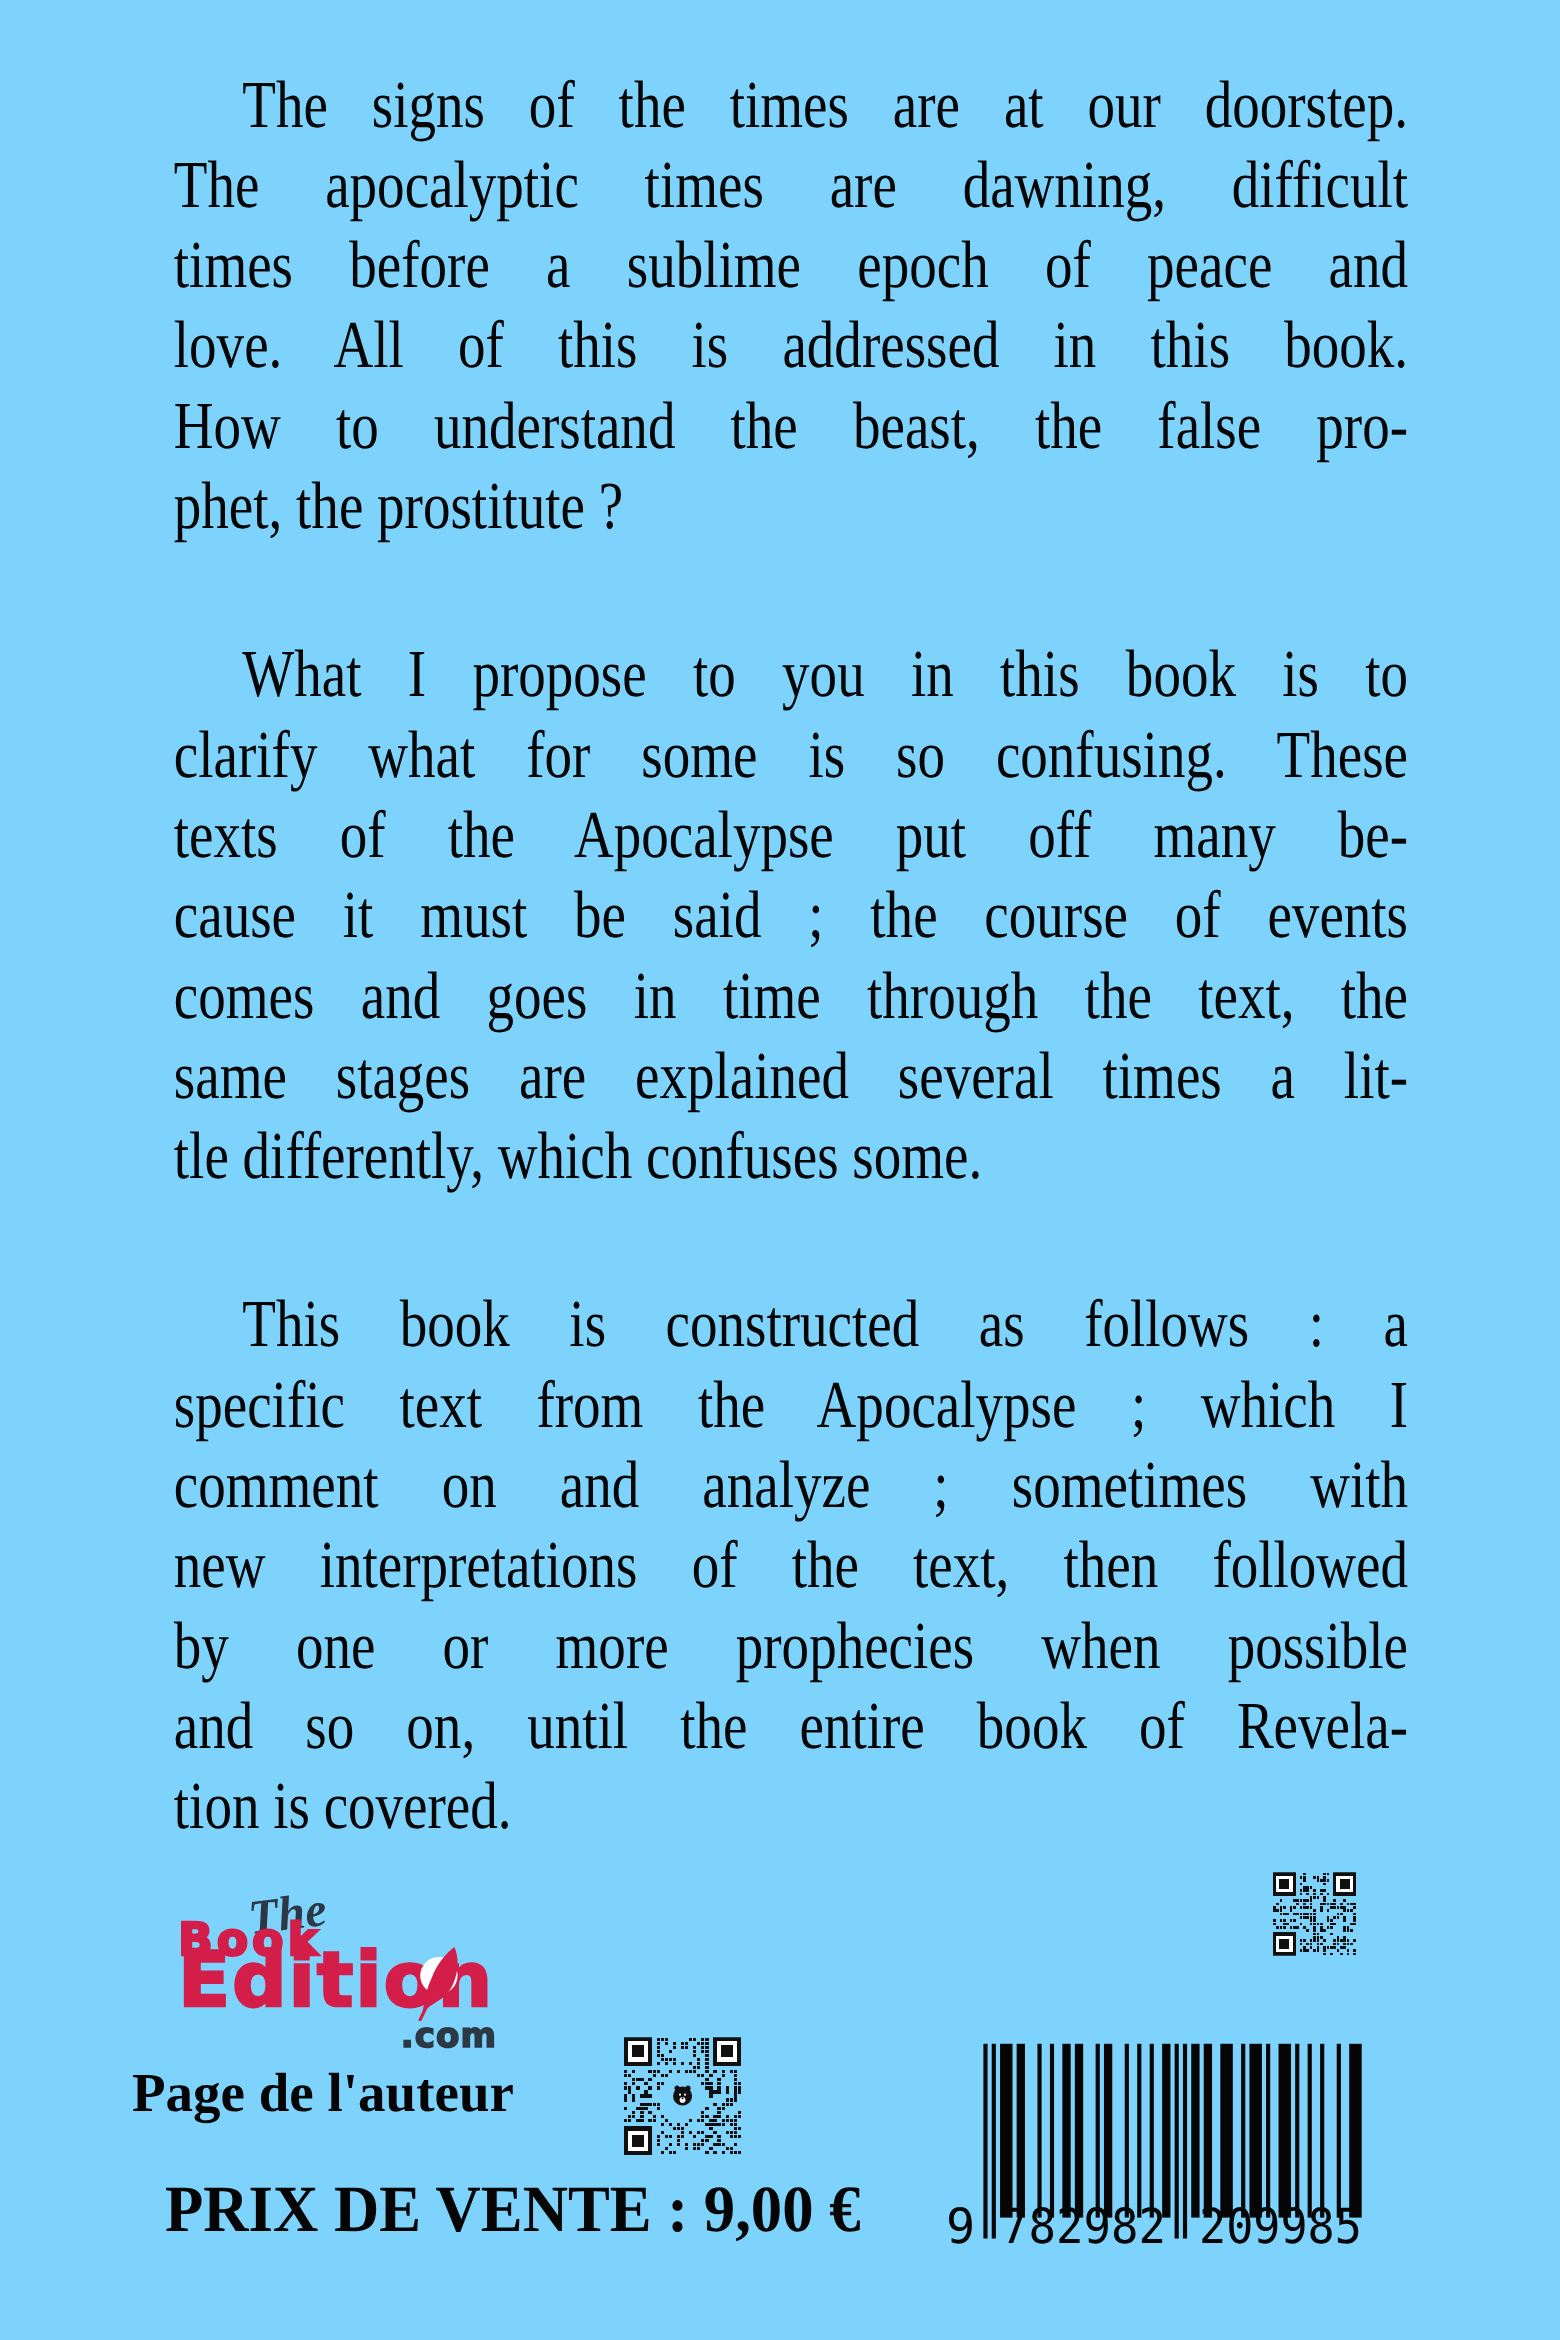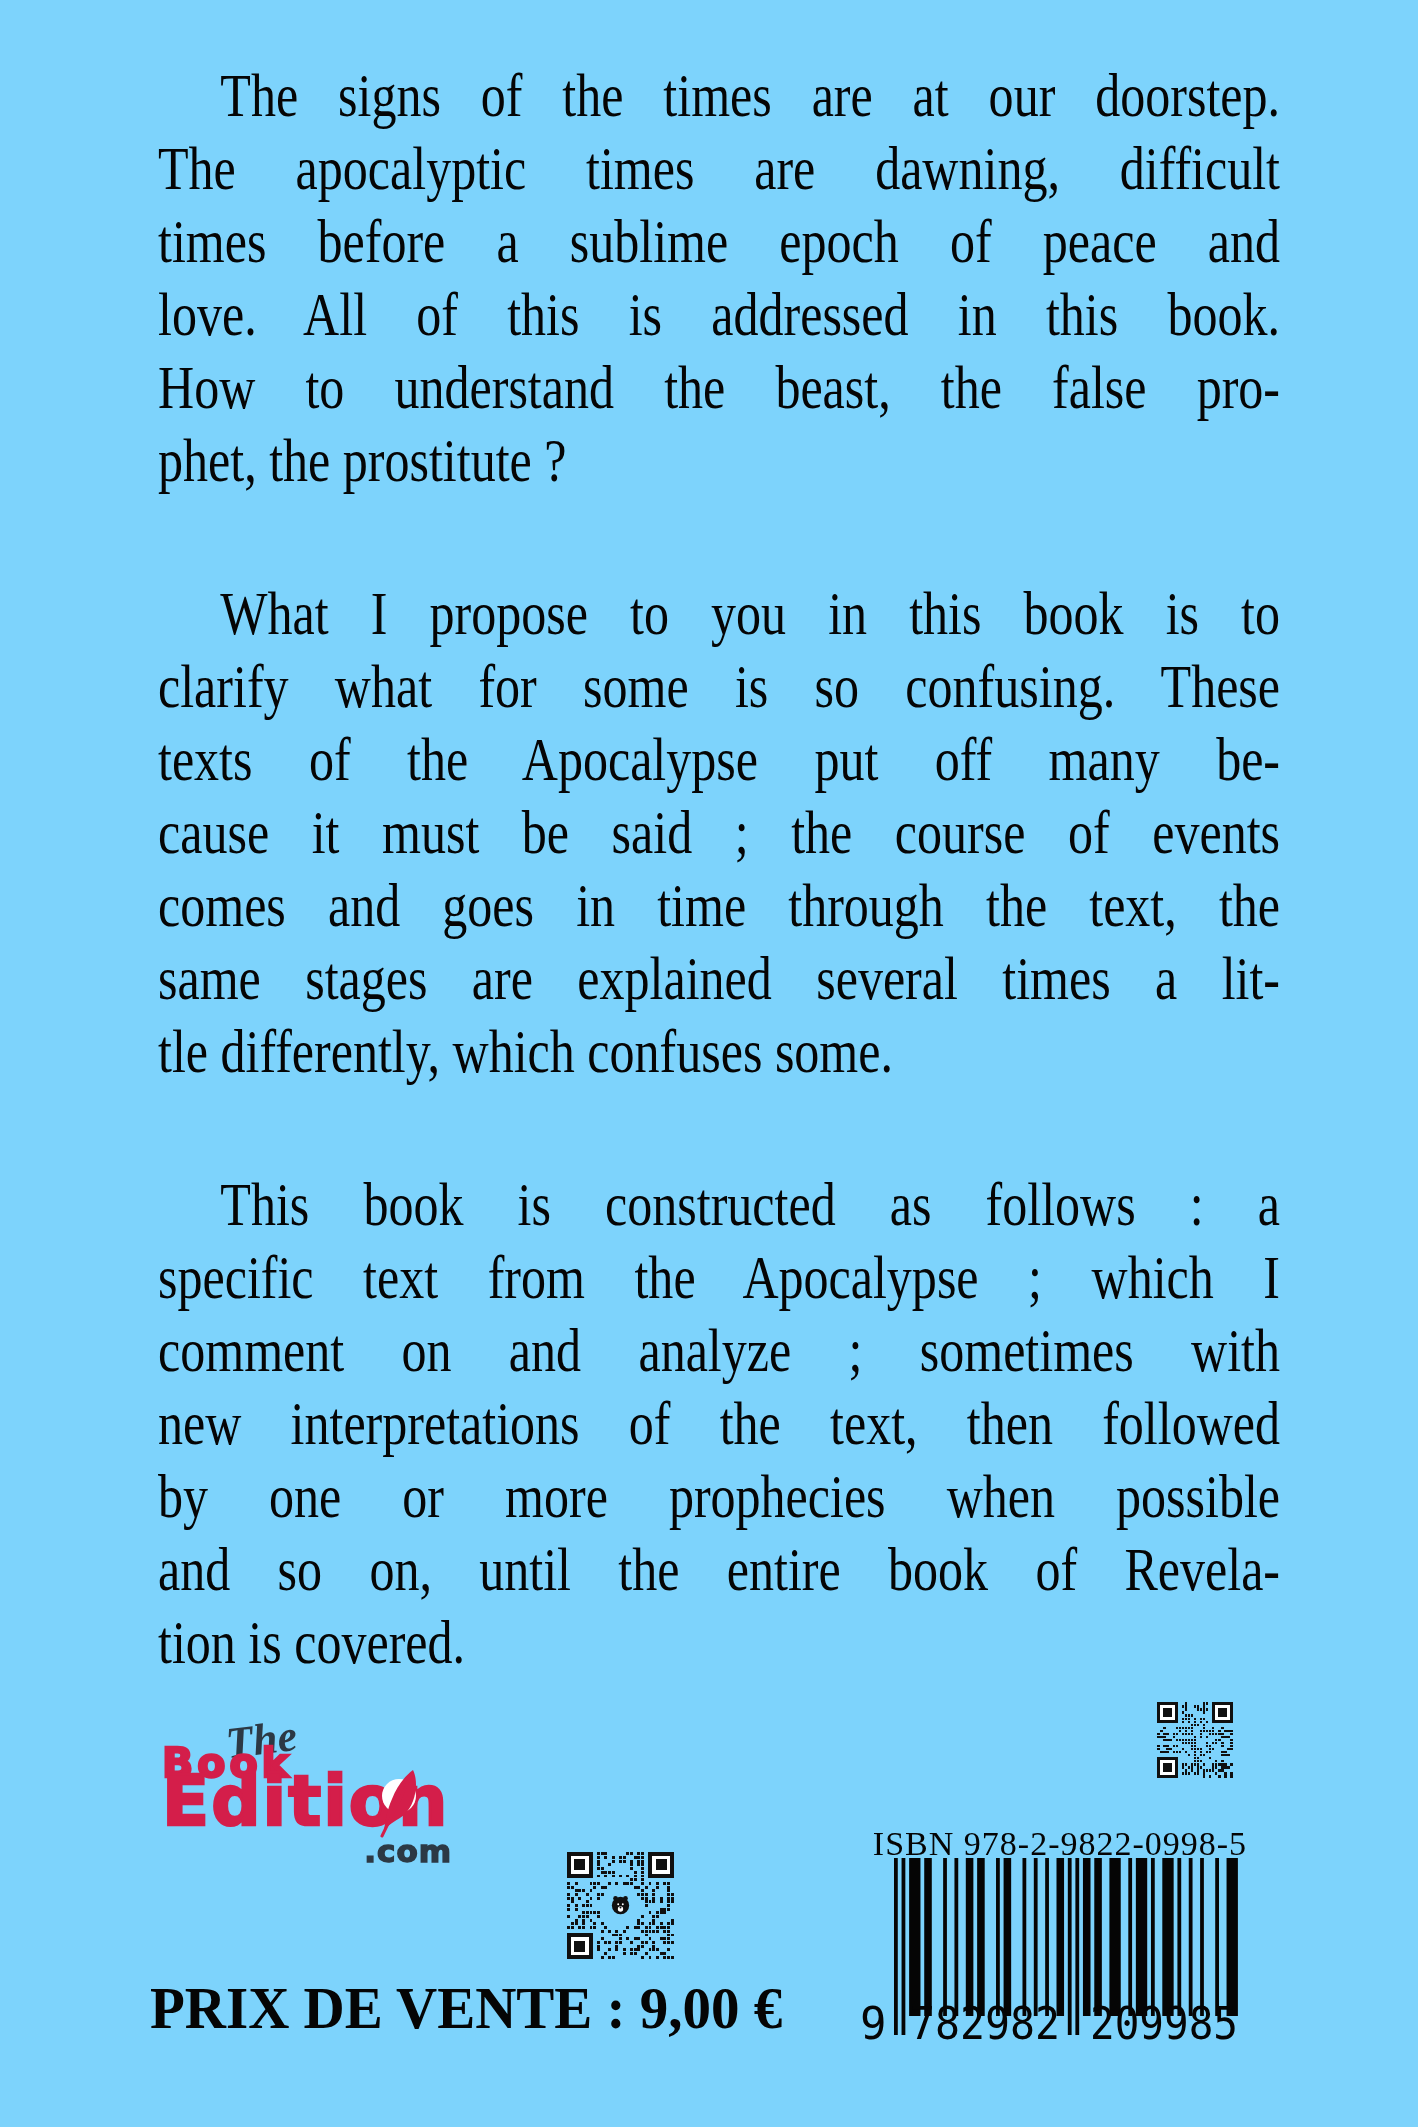--- a/index.html
+++ b/index.html
@@ -155,20 +155,21 @@
     <div class="logo-book">Book</div>
     <div class="logo-edition">Edition</div>
     <div class="logo-tld">.com</div>
     <svg class="logo-feather" viewBox="0 0 60 78">
       <circle cx="27" cy="30" r="17" fill="#ffffff"></circle>
       <path d="M41 4 C47 16 44 38 32 49 C26 54 18 57 12 64 C14 53 15 44 20 33 C25 20 33 10 41 4 Z" fill="var(--red)"></path>
       <path d="M10 70 L40 8" stroke="var(--red)" stroke-width="3" fill="none" stroke-linecap="round"></path>
     </svg>
   </div>
 
+  <div class="author-label">Page de l'auteur</div>
   <div class="qr-author">
       <svg viewBox="0 0 29 29" shape-rendering="crispEdges" style="width: 100%; height: 100%;">
         <rect x="8.1" y="0.1" width="0.8" height="0.8" fill="#101010"></rect>
         <rect x="9.1" y="0.1" width="0.8" height="0.8" fill="#101010"></rect>
         <rect x="10.1" y="0.1" width="0.8" height="0.8" fill="#101010"></rect>
         <rect x="16.1" y="0.1" width="0.8" height="0.8" fill="#101010"></rect>
         <rect x="17.1" y="0.1" width="0.8" height="0.8" fill="#101010"></rect>
         <rect x="19.1" y="0.1" width="0.8" height="0.8" fill="#101010"></rect>
         <rect x="20.1" y="0.1" width="0.8" height="0.8" fill="#101010"></rect>
         <rect x="8.1" y="1.1" width="0.8" height="0.8" fill="#101010"></rect>
@@ -635,21 +636,20 @@
         <rect x="2" y="2" width="3" height="3" fill="#101010"></rect>
         <rect x="18" y="0" width="7" height="7" fill="#101010"></rect>
         <rect x="19" y="1" width="5" height="5" fill="#fff"></rect>
         <rect x="20" y="2" width="3" height="3" fill="#101010"></rect>
         <rect x="0" y="18" width="7" height="7" fill="#101010"></rect>
         <rect x="1" y="19" width="5" height="5" fill="#fff"></rect>
         <rect x="2" y="20" width="3" height="3" fill="#101010"></rect>
       </svg>
     </div>
 
-  <div class="isbn-label">ISBN 978-2-9822-0998-5</div>
   <svg class="barcode" viewBox="0 0 400 190">
     <g>
         <rect x="34.00" y="3" width="3.78" height="177" fill="#050505"></rect>
         <rect x="41.56" y="3" width="3.78" height="177" fill="#050505"></rect>
         <rect x="49.12" y="3" width="11.34" height="158" fill="#050505"></rect>
         <rect x="64.23" y="3" width="7.56" height="158" fill="#050505"></rect>
         <rect x="83.13" y="3" width="3.78" height="158" fill="#050505"></rect>
         <rect x="94.46" y="3" width="3.78" height="158" fill="#050505"></rect>
         <rect x="105.80" y="3" width="7.56" height="158" fill="#050505"></rect>
         <rect x="117.14" y="3" width="7.56" height="158" fill="#050505"></rect>

